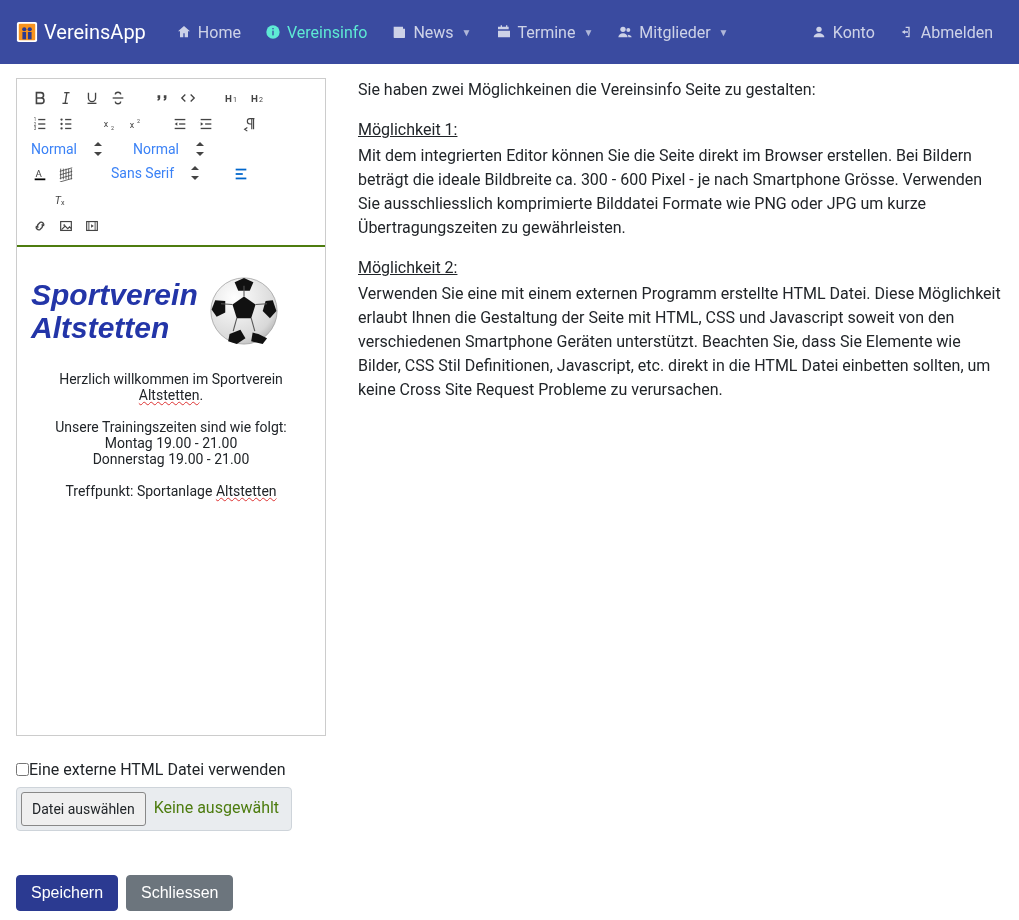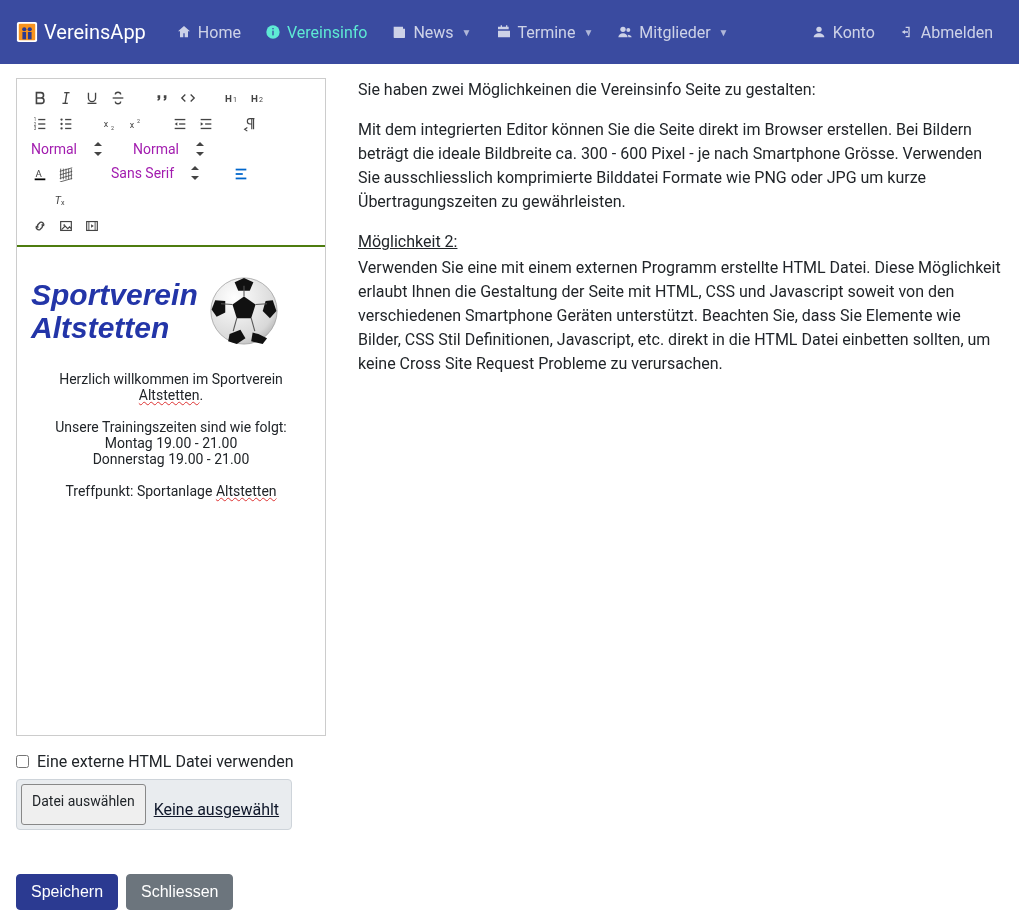--- a/index.html
+++ b/index.html
@@ -20,37 +20,37 @@
 
   .layout { display: flex; gap: 32px; align-items: flex-start; }
   .col-left { width: 310px; flex: 0 0 310px; }
   .col-right { flex: 1; line-height: 1.5; font-size: 16px; }
 
   .editor { border: 1px solid #ccc; }
   .toolbar { padding: 6px 10px; display: flex; flex-wrap: wrap; gap: 0; border-bottom: 0; }
   .tgroup { display: inline-flex; align-items: center; margin-right: 18px; height: 26px; }
   .tbtn { width: 26px; height: 24px; display: inline-flex; align-items: center; justify-content: center; color: #444; cursor: pointer; }
   .tbtn svg { width: 16px; height: 16px; }
-  .ql-picker { display: inline-flex; align-items: center; font-size: 14px; height: 24px; color: #a21caf; padding: 0 4px; cursor: pointer; }
+  .ql-picker { display: inline-flex; align-items: center; font-size: 14px; height: 24px; color: #3b82f6; padding: 0 4px; cursor: pointer; }
   .ql-picker .ql-caret { margin-left: 14px; }
   .ql-caret { width: 16px; height: 16px; display: inline-block; position: relative; }
   .ql-caret::before, .ql-caret::after { content:""; position:absolute; left:3px; width:0; height:0; border-left:4px solid transparent; border-right:4px solid transparent; }
   .ql-caret::before { top:1px; border-bottom:4px solid #444; }
   .ql-caret::after { bottom:1px; border-top:4px solid #444; }
 
   .editor-content { min-height: 490px; padding: 28px 14px 14px; text-align: center; font-size: 14px; border-top: 2px solid #4d7c0f; }
   .editor-header { display: flex; align-items: center; justify-content: flex-start; gap: 10px; text-align: left; margin-bottom: 24px; }
   .club-title { font-family: Arial, sans-serif; font-size: 30px; font-weight: 700; font-style: italic; color: #2335a8; line-height: 1.1; }
   .ball { width: 72px; height: 72px; }
   .redund { text-decoration: underline; text-decoration-color: #d33; text-decoration-style: wavy; text-decoration-thickness: 1px; }
 
-  .ext-row { margin-top: 16px; display: flex; align-items: center; gap: 8px; font-size: 16px; }
+  .ext-row { margin-top: 24px; display: flex; align-items: center; font-size: 16px; }
   .file-picker { margin-top: 8px; display: inline-flex; align-items: stretch; border: 1px solid #ced4da; background: #e9ecef; border-radius: 4px; overflow: hidden; font-size: 16px; }
   .file-btn { padding: 8px 10px; background: #efefef; border: 1px solid #888; border-radius: 3px; margin: 4px; font-size: 14px; cursor: pointer; }
-  .file-label { padding: 20px 12px 10px 4px; color: #0f172a; text-decoration: underline; }
+  .file-label { padding: 10px 12px 10px 4px; color: #4d7c0f; }
 
   .actions { margin-top: 44px; display: flex; gap: 8px; }
   .btn { padding: 8px 14px; border-radius: 4px; font-size: 16px; border: 1px solid transparent; cursor: pointer; color: #fff; }
   .btn-primary { background: #2b3a91; border-color: #2b3a91; }
   .btn-secondary { background: #6c757d; border-color: #6c757d; }
 
   .col-right p { margin-bottom: 16px; }
   .opt-head { text-decoration: underline; display: block; margin-bottom: 2px; }
 
   .align-icon line { stroke: #06c; stroke-width: 2; }
@@ -391,20 +391,21 @@
 
       <div class="actions">
         <button class="btn btn-primary">Speichern</button>
         <button class="btn btn-secondary">Schliessen</button>
       </div>
     </div>
 
     <div class="col-right">
       <p>Sie haben zwei Möglichkeinen die Vereinsinfo Seite zu gestalten:</p>
       <p>
+        <span class="opt-head">Möglichkeit 1:</span>
         <span>Mit dem integrierten Editor können Sie die Seite direkt im Browser erstellen. Bei Bildern beträgt die ideale Bildbreite ca. 300 - 600 Pixel - je nach Smartphone Grösse. Verwenden Sie ausschliesslich komprimierte Bilddatei Formate wie PNG oder JPG um kurze Übertragungszeiten zu gewährleisten.</span>
       </p>
       <p>
         <span class="opt-head">Möglichkeit 2:</span>
         <span>Verwenden Sie eine mit einem externen Programm erstellte HTML Datei. Diese Möglichkeit erlaubt Ihnen die Gestaltung der Seite mit HTML, CSS und Javascript soweit von den verschiedenen Smartphone Geräten unterstützt. Beachten Sie, dass Sie Elemente wie Bilder, CSS Stil Definitionen, Javascript, etc. direkt in die HTML Datei einbetten sollten, um keine Cross Site Request Probleme zu verursachen.</span>
       </p>
     </div>
   </div>
 </div>
 

